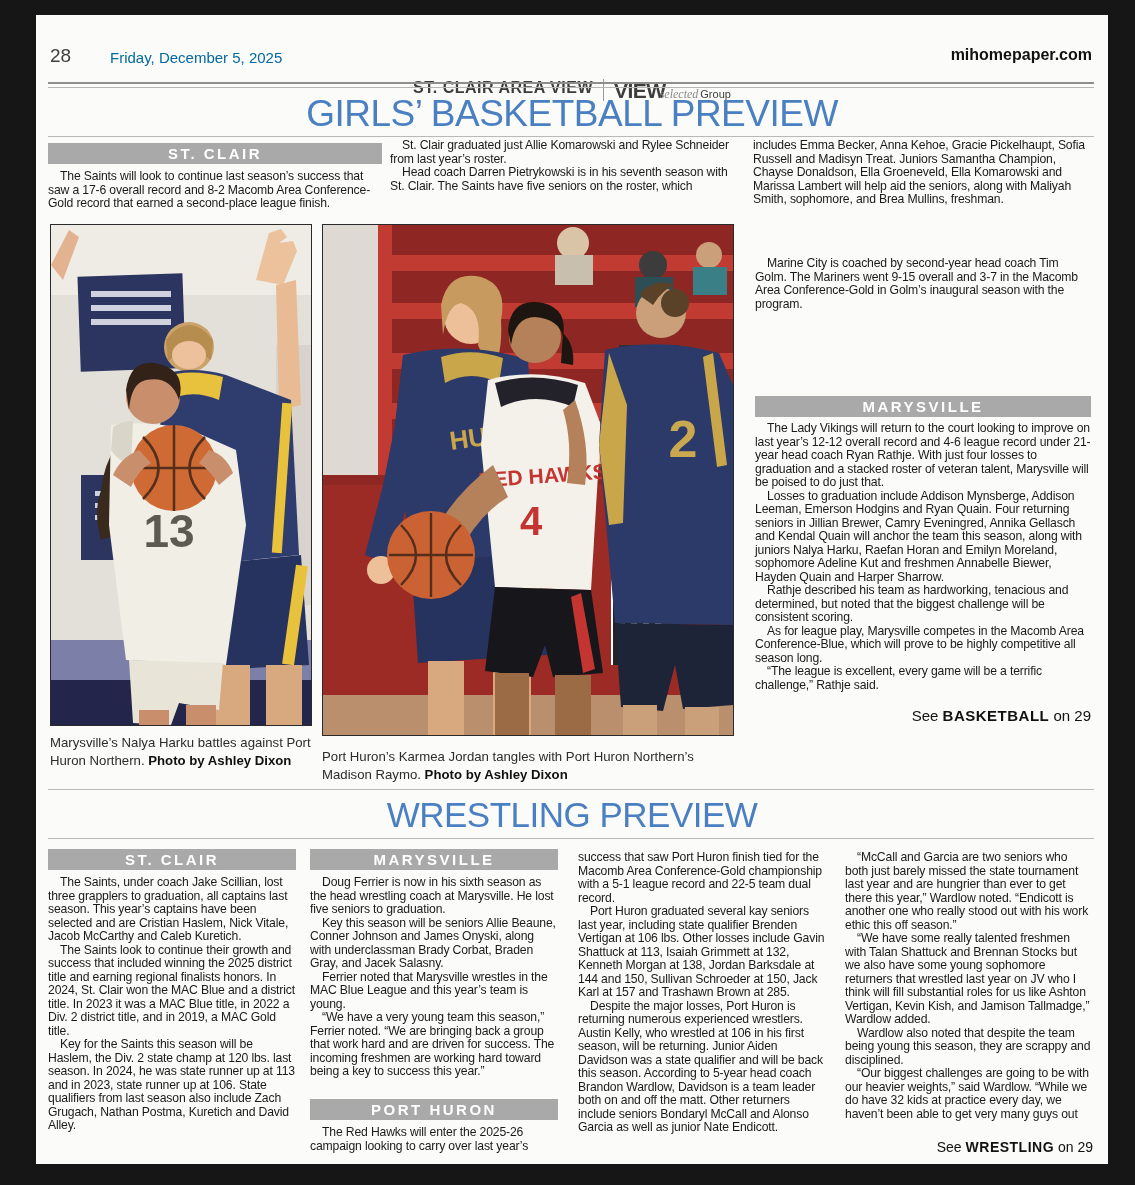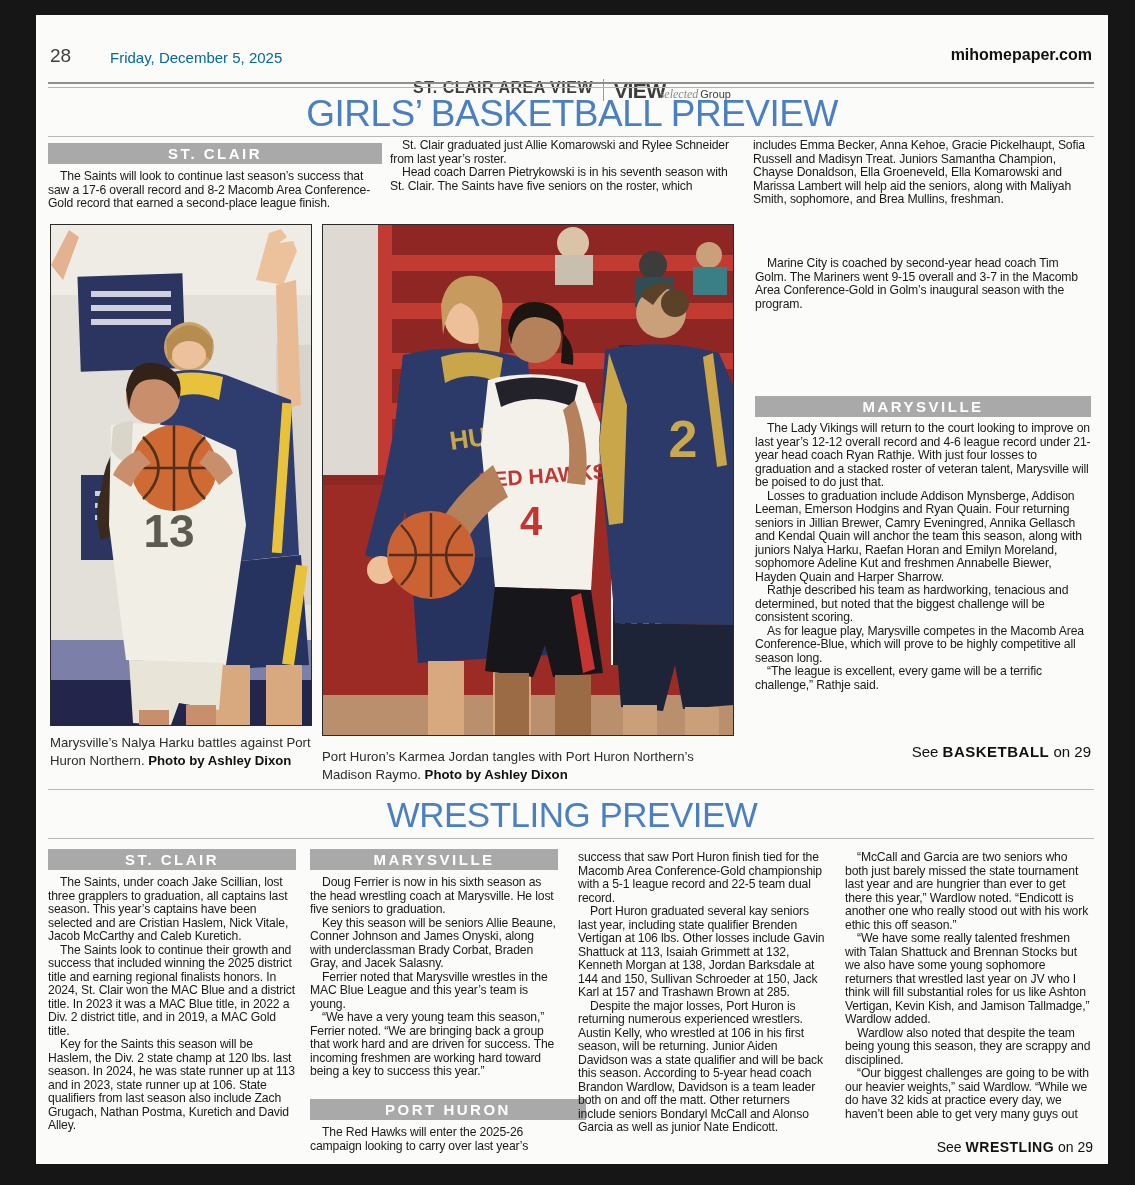--- a/index.html
+++ b/index.html
@@ -96,21 +96,21 @@
     <p>Marine City is coached by second-year head coach Tim Golm. The Mariners went 9-15 overall and 3-7 in the Macomb Area Conference-Gold in Golm’s inaugural season with the program.</p>
   </div>
   <div class="abs secbar" style="left:719px;top:381px;width:336px;">MARYSVILLE</div>
   <div class="abs bodycol" style="left:719px;top:407px;width:336px;">
     <p>The Lady Vikings will return to the court looking to improve on last year’s 12-12 overall record and 4-6 league record under 21-year head coach Ryan Rathje. With just four losses to graduation and a stacked roster of veteran talent, Marysville will be poised to do just that.</p>
     <p>Losses to graduation include Addison Mynsberge, Addison Leeman, Emerson Hodgins and Ryan Quain. Four returning seniors in Jillian Brewer, Camry Eveningred, Annika Gellasch and Kendal Quain will anchor the team this season, along with juniors Nalya Harku, Raefan Horan and Emilyn Moreland, sophomore Adeline Kut and freshmen Annabelle Biewer, Hayden Quain and Harper Sharrow.</p>
     <p>Rathje described his team as hardworking, tenacious and determined, but noted that the biggest challenge will be consistent scoring.</p>
     <p>As for league play, Marysville competes in the Macomb Area Conference-Blue, which will prove to be highly competitive all season long.</p>
     <p>“The league is excellent, every game will be a terrific challenge,” Rathje said.</p>
   </div>
-  <div class="abs jumpline" style="left:719px;top:692px;width:336px;margin-top:36px;">
+  <div class="abs jumpline" style="left:719px;top:692px;width:336px;">
     <span>See </span><span class="jt">BASKETBALL</span><span> on 29</span>
   </div>
 
   <div class="abs photo" style="left:14px;top:209px;width:260px;height:500px;">
     <svg width="260" height="500" viewBox="0 0 260 500">
       <rect width="260" height="500" fill="#e3e0da"></rect>
       <rect x="0" y="0" width="260" height="70" fill="#efece6"></rect>
       <rect x="28" y="50" width="105" height="95" fill="#2c3560" transform="rotate(-2 80 95)"></rect>
       <rect x="40" y="66" width="80" height="6" fill="#cfd2de"></rect>
       <rect x="40" y="80" width="80" height="6" fill="#cfd2de"></rect>
@@ -247,21 +247,21 @@
     <p>Key for the Saints this season will be Haslem, the Div. 2 state champ at 120 lbs. last season. In 2024, he was state runner up at 113 and in 2023, state runner up at 106. State qualifiers from last season also include Zach Grugach, Nathan Postma, Kuretich and David Alley.</p>
   </div>
 
   <div class="abs secbar" style="left:274px;top:834px;width:248px;">MARYSVILLE</div>
   <div class="abs bodycol" style="left:274px;top:861px;width:248px;">
     <p>Doug Ferrier is now in his sixth season as the head wrestling coach at Marysville. He lost five seniors to graduation.</p>
     <p>Key this season will be seniors Allie Beaune, Conner Johnson and James Onyski, along with underclassman Brady Corbat, Braden Gray, and Jacek Salasny.</p>
     <p>Ferrier noted that Marysville wrestles in the MAC Blue League and this year’s team is young.</p>
     <p>“We have a very young team this season,” Ferrier noted. “We are bringing back a group that work hard and are driven for success. The incoming freshmen are working hard toward being a key to success this year.”</p>
   </div>
-  <div class="abs secbar" style="left:274px;top:1084px;width:276px;">PORT HURON</div>
+  <div class="abs secbar" style="left:274px;top:1084px;width:248px;">PORT HURON</div>
   <div class="abs bodycol" style="left:274px;top:1111px;width:248px;">
     <p>The Red Hawks will enter the 2025-26 campaign looking to carry over last year’s</p>
   </div>
 
   <div class="abs bodycol" style="left:542px;top:836px;width:248px;">
     <p class="cont">success that saw Port Huron finish tied for the Macomb Area Conference-Gold championship with a 5-1 league record and 22-5 team dual record.</p>
     <p>Port Huron graduated several kay seniors last year, including state qualifier Brenden Vertigan at 106 lbs. Other losses include Gavin Shattuck at 113, Isaiah Grimmett at 132, Kenneth Morgan at 138, Jordan Barksdale at 144 and 150, Sullivan Schroeder at 150, Jack Karl at 157 and Trashawn Brown at 285.</p>
     <p>Despite the major losses, Port Huron is returning numerous experienced wrestlers. Austin Kelly, who wrestled at 106 in his first season, will be returning. Junior Aiden Davidson was a state qualifier and will be back this season. According to 5-year head coach Brandon Wardlow, Davidson is a team leader both on and off the matt. Other returners include seniors Bondaryl McCall and Alonso Garcia as well as junior Nate Endicott.</p>
   </div>
 

